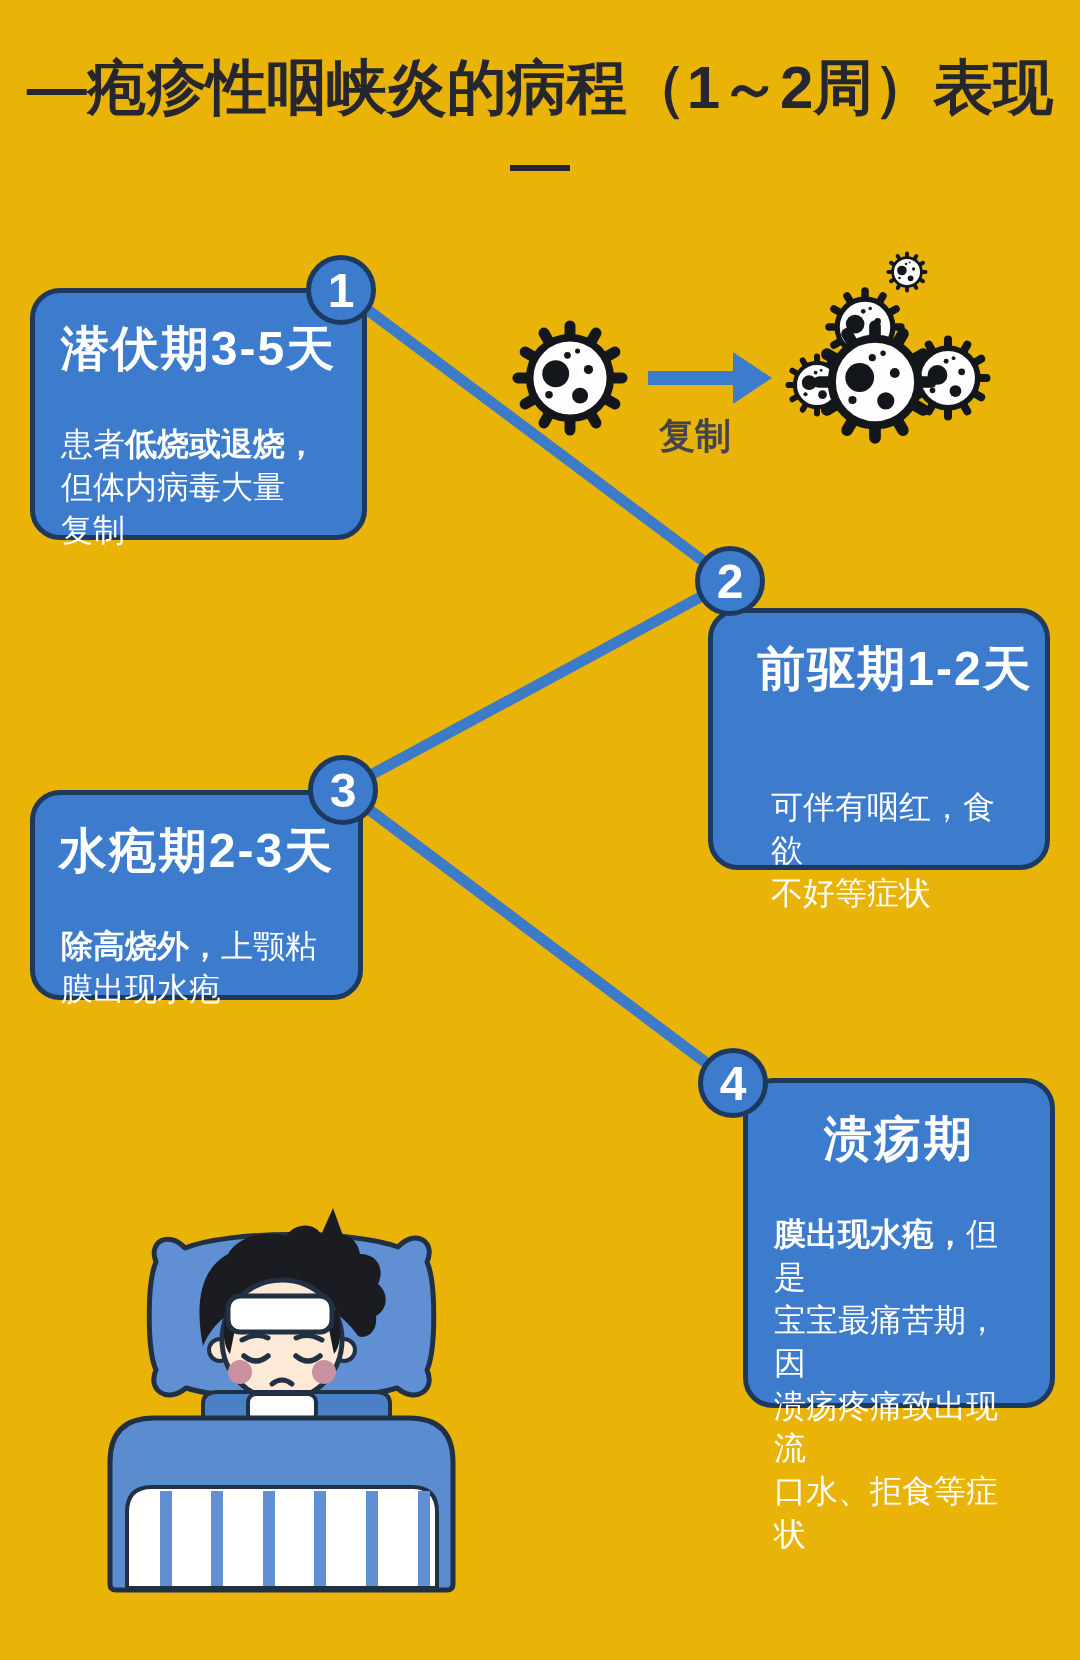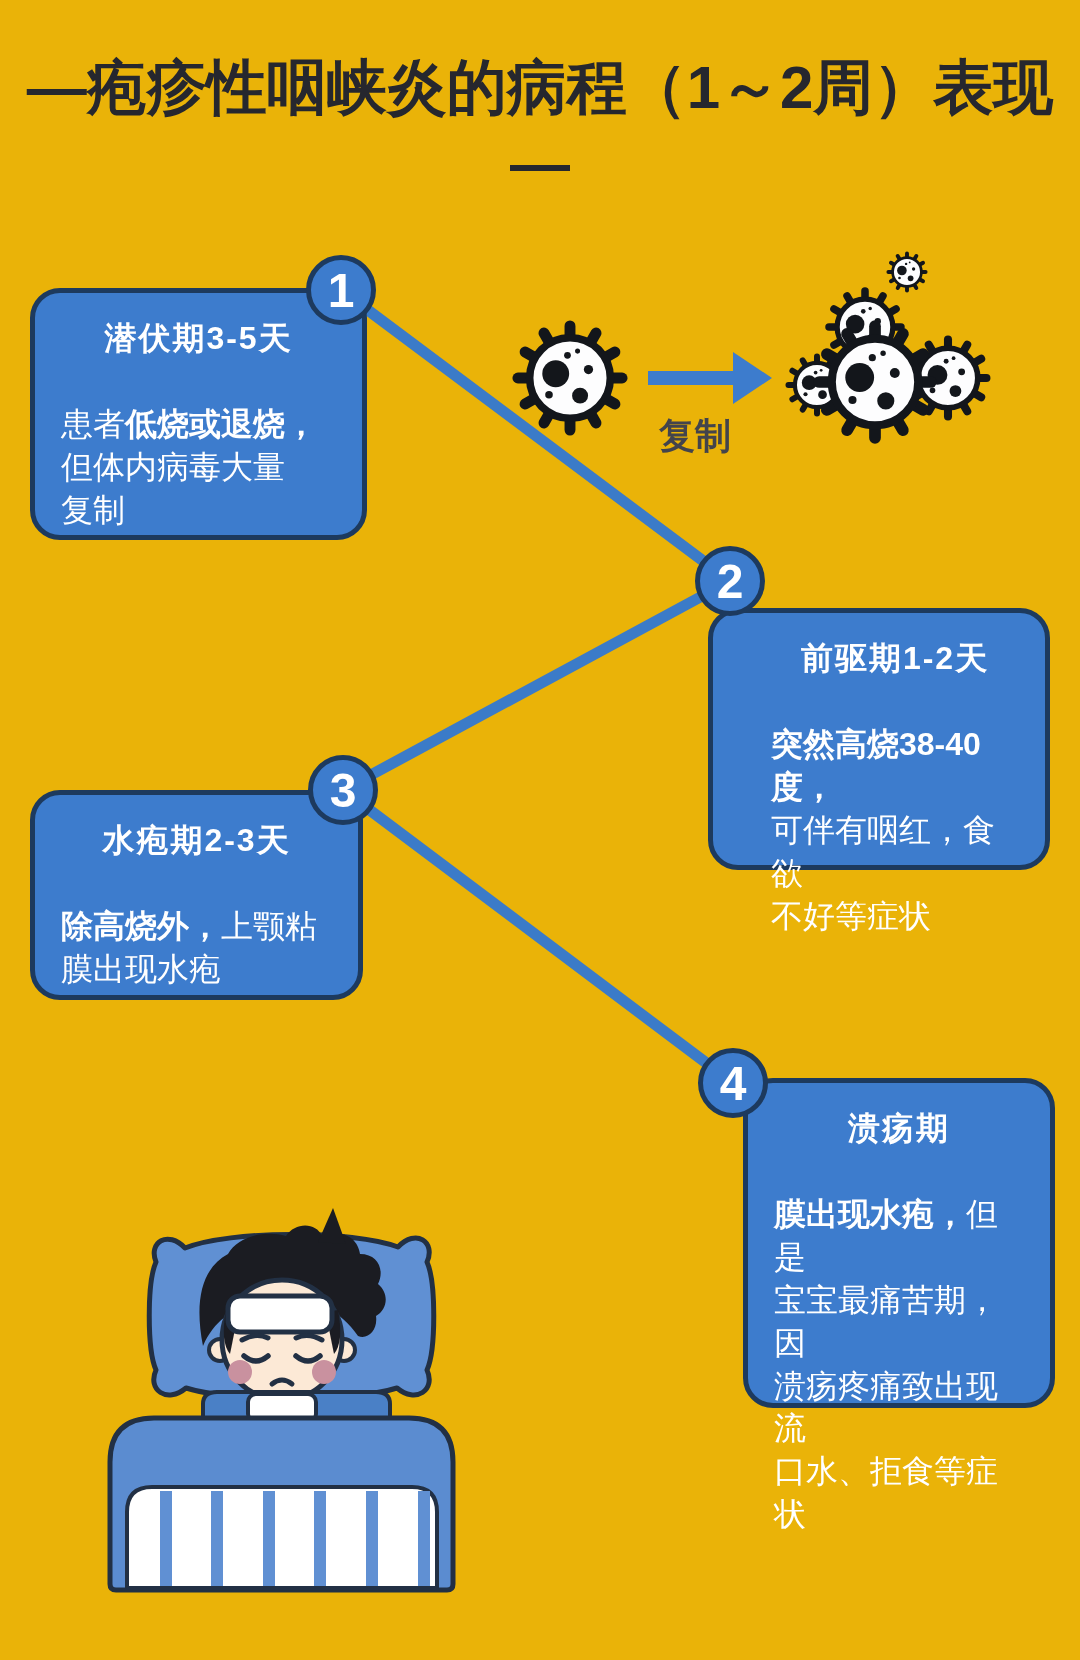--- a/index.html
+++ b/index.html
@@ -13,21 +13,21 @@
     position:absolute;left:0;top:48px;width:1080px;z-index:2;
     text-align:center;font-size:60px;font-weight:900;color:#26272e;
     letter-spacing:0px;
   }
   .stage-box{
     position:absolute;z-index:2;box-sizing:border-box;
     background:#3d7ccd;border:5px solid #1d3a5e;border-radius:30px;
     color:#ffffff;
   }
   .stage-title{
-    text-align:center;font-size:32px;font-weight:800;margin-top:24px;
+    text-align:center;font-size:48px;font-weight:800;margin-top:24px;
     letter-spacing:2px;
   }
   .stage-body{
     margin-top:42px;padding:0 26px;font-size:32px;line-height:1.34;
     font-weight:500;white-space:pre-wrap;
   }
   .stage-body .seg-bold{font-weight:900;}
   .num-circle{
     position:absolute;z-index:3;box-sizing:border-box;
     width:70px;height:70px;border-radius:50%;
@@ -159,21 +159,21 @@
   <div id="box-1" class="stage-box">
     <div class="stage-title">潜伏期3-5天</div>
     <div class="stage-body"><span class="seg">患者</span><span class="seg-bold">低烧或退烧，</span><span class="seg">
 但体内病毒大量
 复制</span></div>
   </div>
   <div id="circle-1" class="num-circle">1</div>
 
   <div id="box-2" class="stage-box">
     <div class="stage-title">前驱期1-2天</div>
-    <div class="stage-body"><span class="seg"></span><span class="seg-bold">突然高烧38-40度，</span><span class="seg">
+    <div class="stage-body"><span class="seg"></span><span class="seg">
 可伴有咽红，食欲
 不好等症状</span></div>
   </div>
   <div id="circle-2" class="num-circle">2</div>
 
   <div id="box-3" class="stage-box">
     <div class="stage-title">水疱期2-3天</div>
     <div class="stage-body"><span class="seg"></span><span class="seg-bold">除高烧外，</span><span class="seg">上颚粘
 膜出现水疱</span></div>
   </div>

